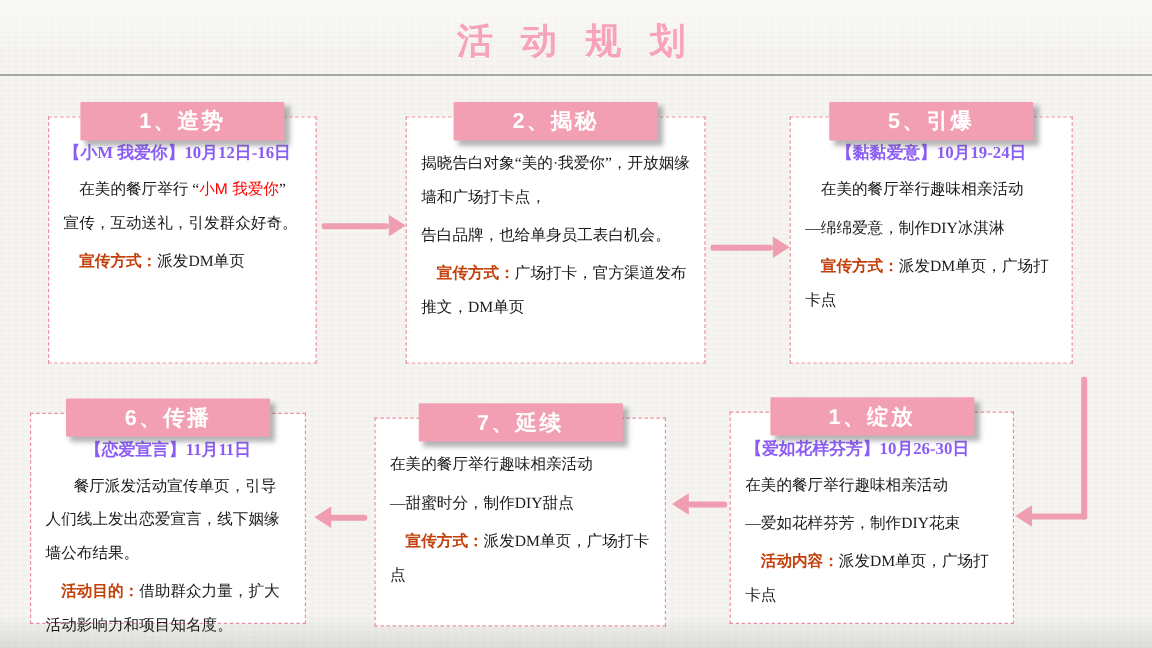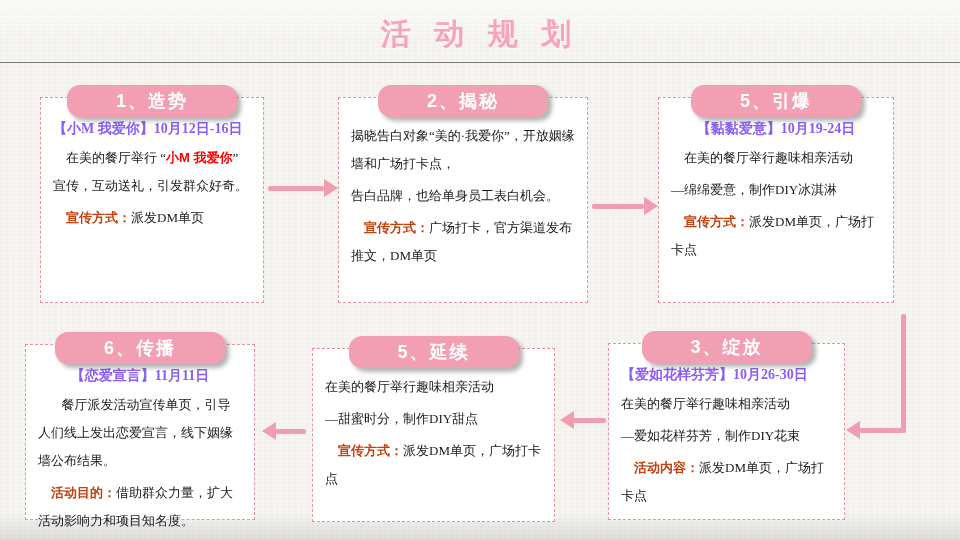--- a/index.html
+++ b/index.html
@@ -33,21 +33,21 @@
     border:1px dashed #e8919e;
     box-sizing:border-box;
     padding:20px 12px 0 12px;
   }
   .tab{
     position:absolute;
     left:50%;top:-13px;
     transform:translateX(-50%);
     width:170px;height:32px;line-height:32px;
     background:#f29fb4;
-    border-radius:13px;
+    border-radius:1px;
     color:#ffffff;
     font-family:"Liberation Sans", sans-serif;
     font-weight:bold;font-size:18px;letter-spacing:2px;
     text-align:center;
     box-shadow:4px 4px 4px rgba(90,90,90,.45);
   }
   .headline{
     color:#8b5cf6;
     font-weight:bold;
     font-size:14px;
@@ -61,21 +61,21 @@
     line-height:28px;
     color:#1a1a1a;
   }
   .indent1{text-indent:1em;}
   .indent2{text-indent:1.8em;}
   .lbl{
     font-family:"Liberation Sans", sans-serif;
     font-weight:bold;
     color:#c2410c;
   }
-  .redtxt{color:#ff0000;font-weight:bold;font-family:"Liberation Sans", sans-serif;}
+  .redtxt{color:#ff0000;font-weight:normal;font-family:"Liberation Sans", sans-serif;}
   
   .shaft-h{position:absolute;height:5px;background:#f09cb1;border-radius:2px;}
   .shaft-v{position:absolute;width:5px;background:#f09cb1;border-radius:2px;}
   .head-r{position:absolute;width:0;height:0;
     border-top:9px solid transparent;border-bottom:9px solid transparent;
     border-left:14px solid #f09cb1;}
   .head-l{position:absolute;width:0;height:0;
     border-top:9px solid transparent;border-bottom:9px solid transparent;
     border-right:14px solid #f09cb1;}
 </style>
@@ -110,28 +110,28 @@
   </div>
 
   <div class="box" style="left:25px;top:344px;width:230px;height:176px;">
     <div class="tab">6、传播</div>
     <div class="headline center">【恋爱宣言】11月11日</div>
     <p class="indent2">餐厅派发活动宣传单页，引导人们线上发出恋爱宣言，线下姻缘墙公布结果。</p>
     <p class="indent1"><span class="lbl">活动目的：</span><span>借助群众力量，扩大活动影响力和项目知名度。</span></p>
   </div>
 
   <div class="box" style="left:312px;top:348px;width:243px;height:174px;">
-    <div class="tab">5、延续</div>
+    <div class="tab">7、延续</div>
     <p>在美的餐厅举行趣味相亲活动</p>
     <p>—甜蜜时分，制作DIY甜点</p>
     <p class="indent1"><span class="lbl">宣传方式：</span><span>派发DM单页，广场打卡点</span></p>
   </div>
 
   <div class="box" style="left:608px;top:343px;width:237px;height:177px;">
-    <div class="tab">3、绽放</div>
+    <div class="tab">1、绽放</div>
     <div class="headline">【爱如花样芬芳】10月26-30日</div>
     <p>在美的餐厅举行趣味相亲活动</p>
     <p>—爱如花样芬芳，制作DIY花束</p>
     <p class="indent1"><span class="lbl">活动内容：</span><span>派发DM单页，广场打卡点</span></p>
   </div>
 
   <div>
     <div class="shaft-h" style="left:268px;top:186px;width:56px;"></div>
     <div class="head-r" style="left:324px;top:179px;"></div>
   </div>

